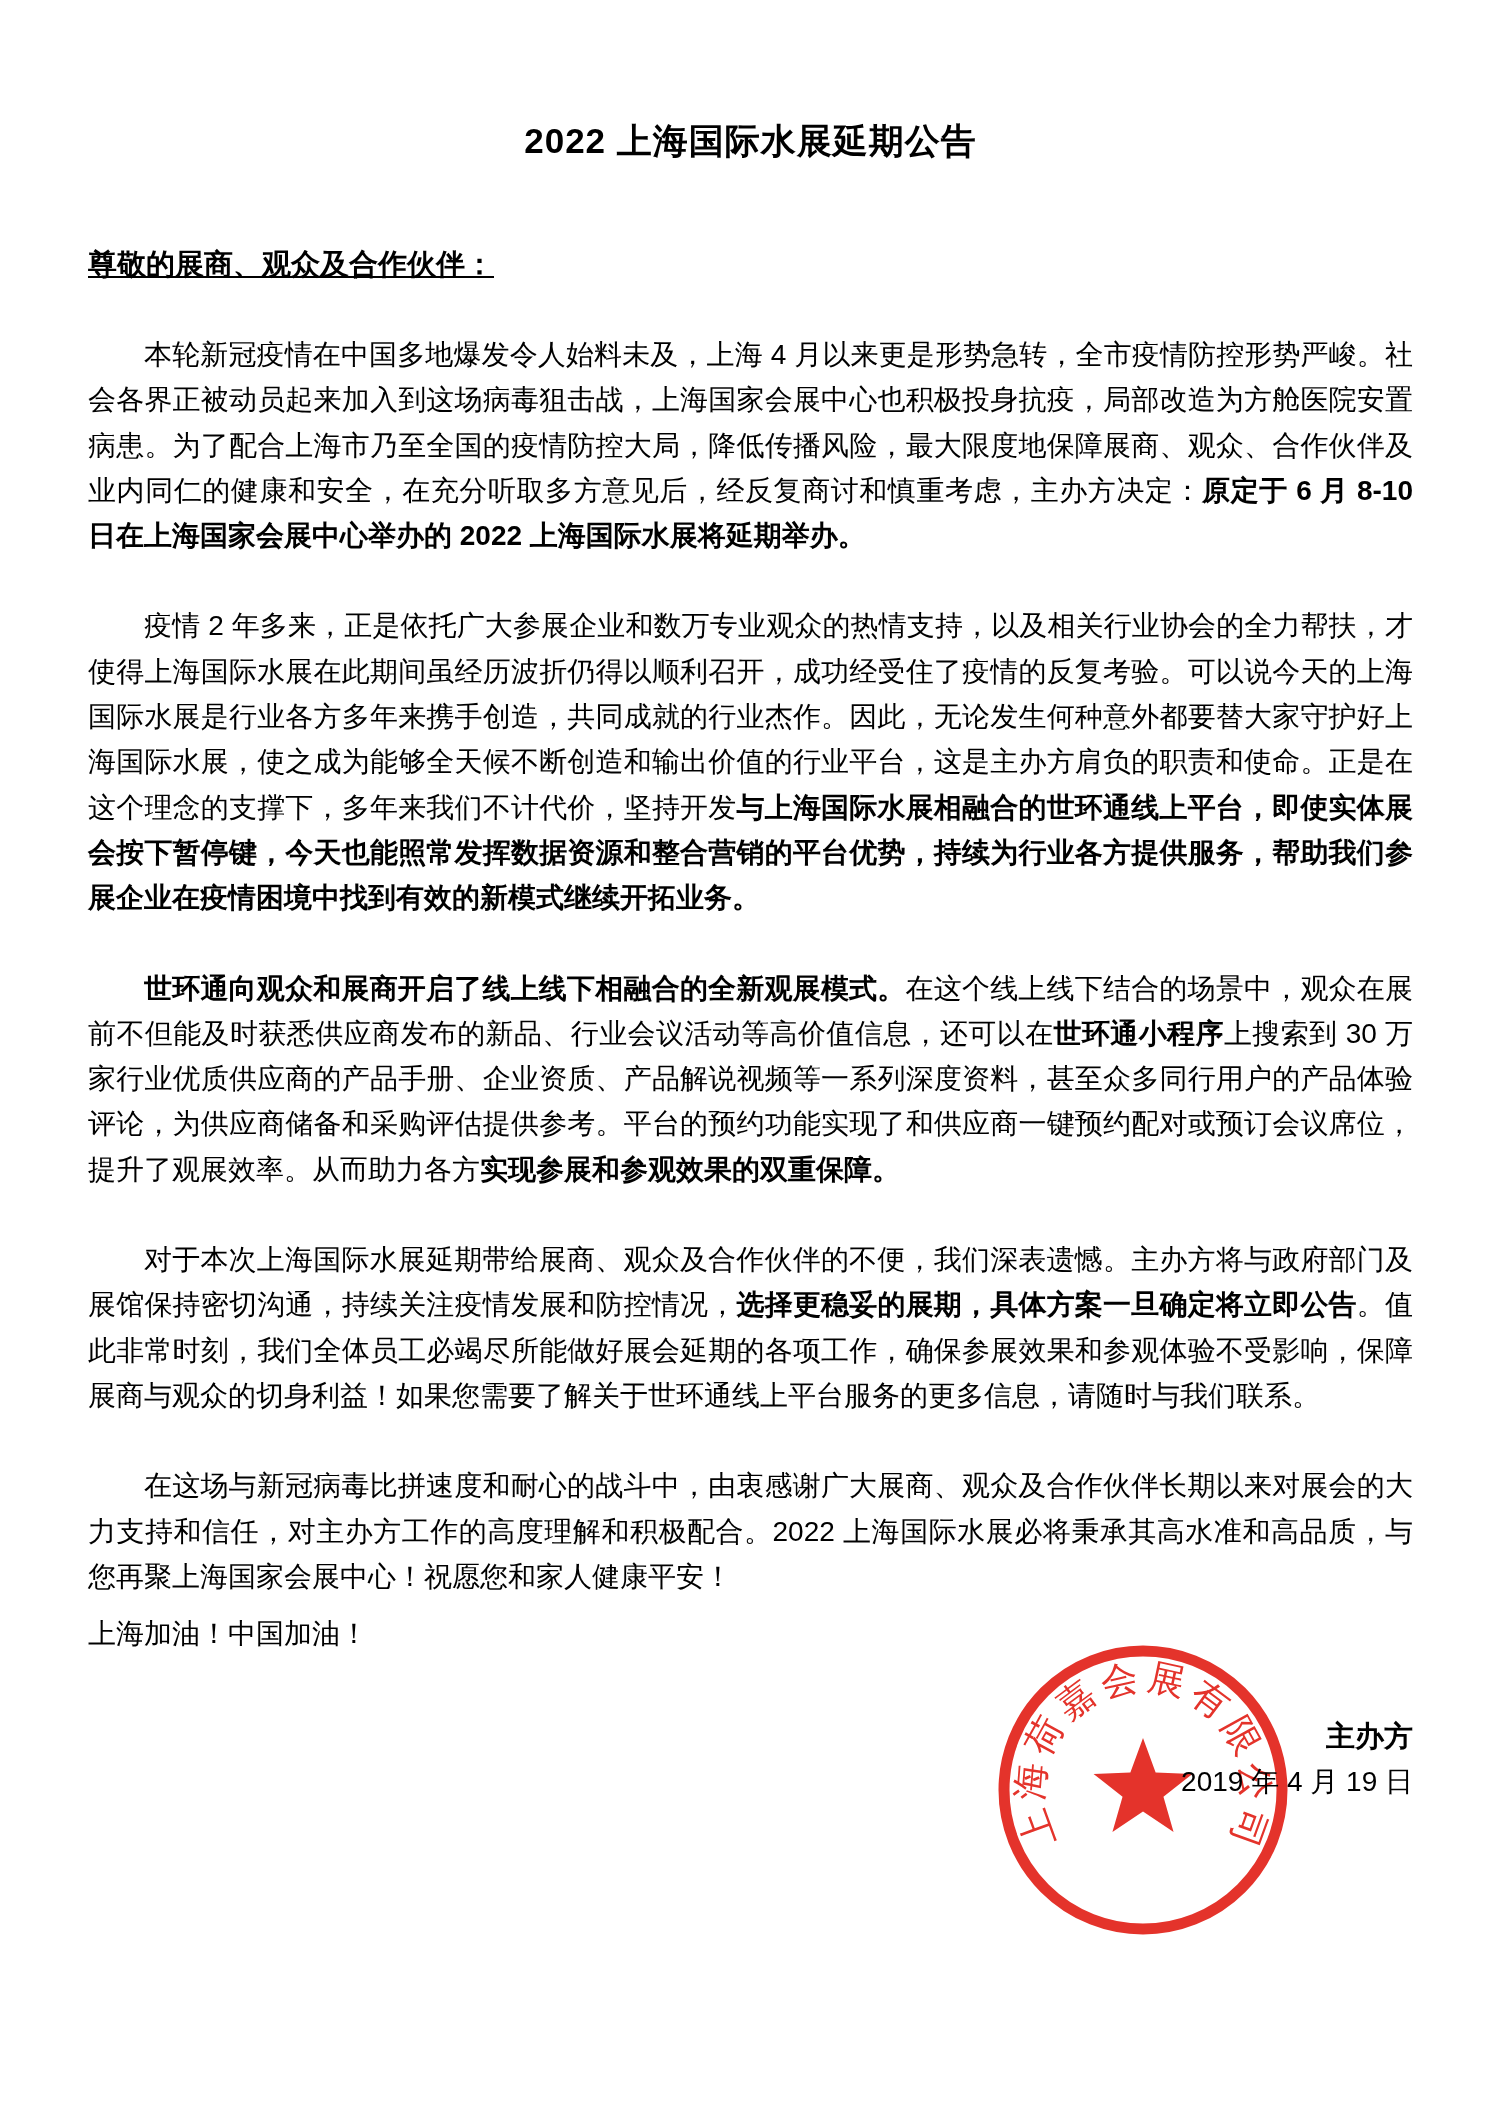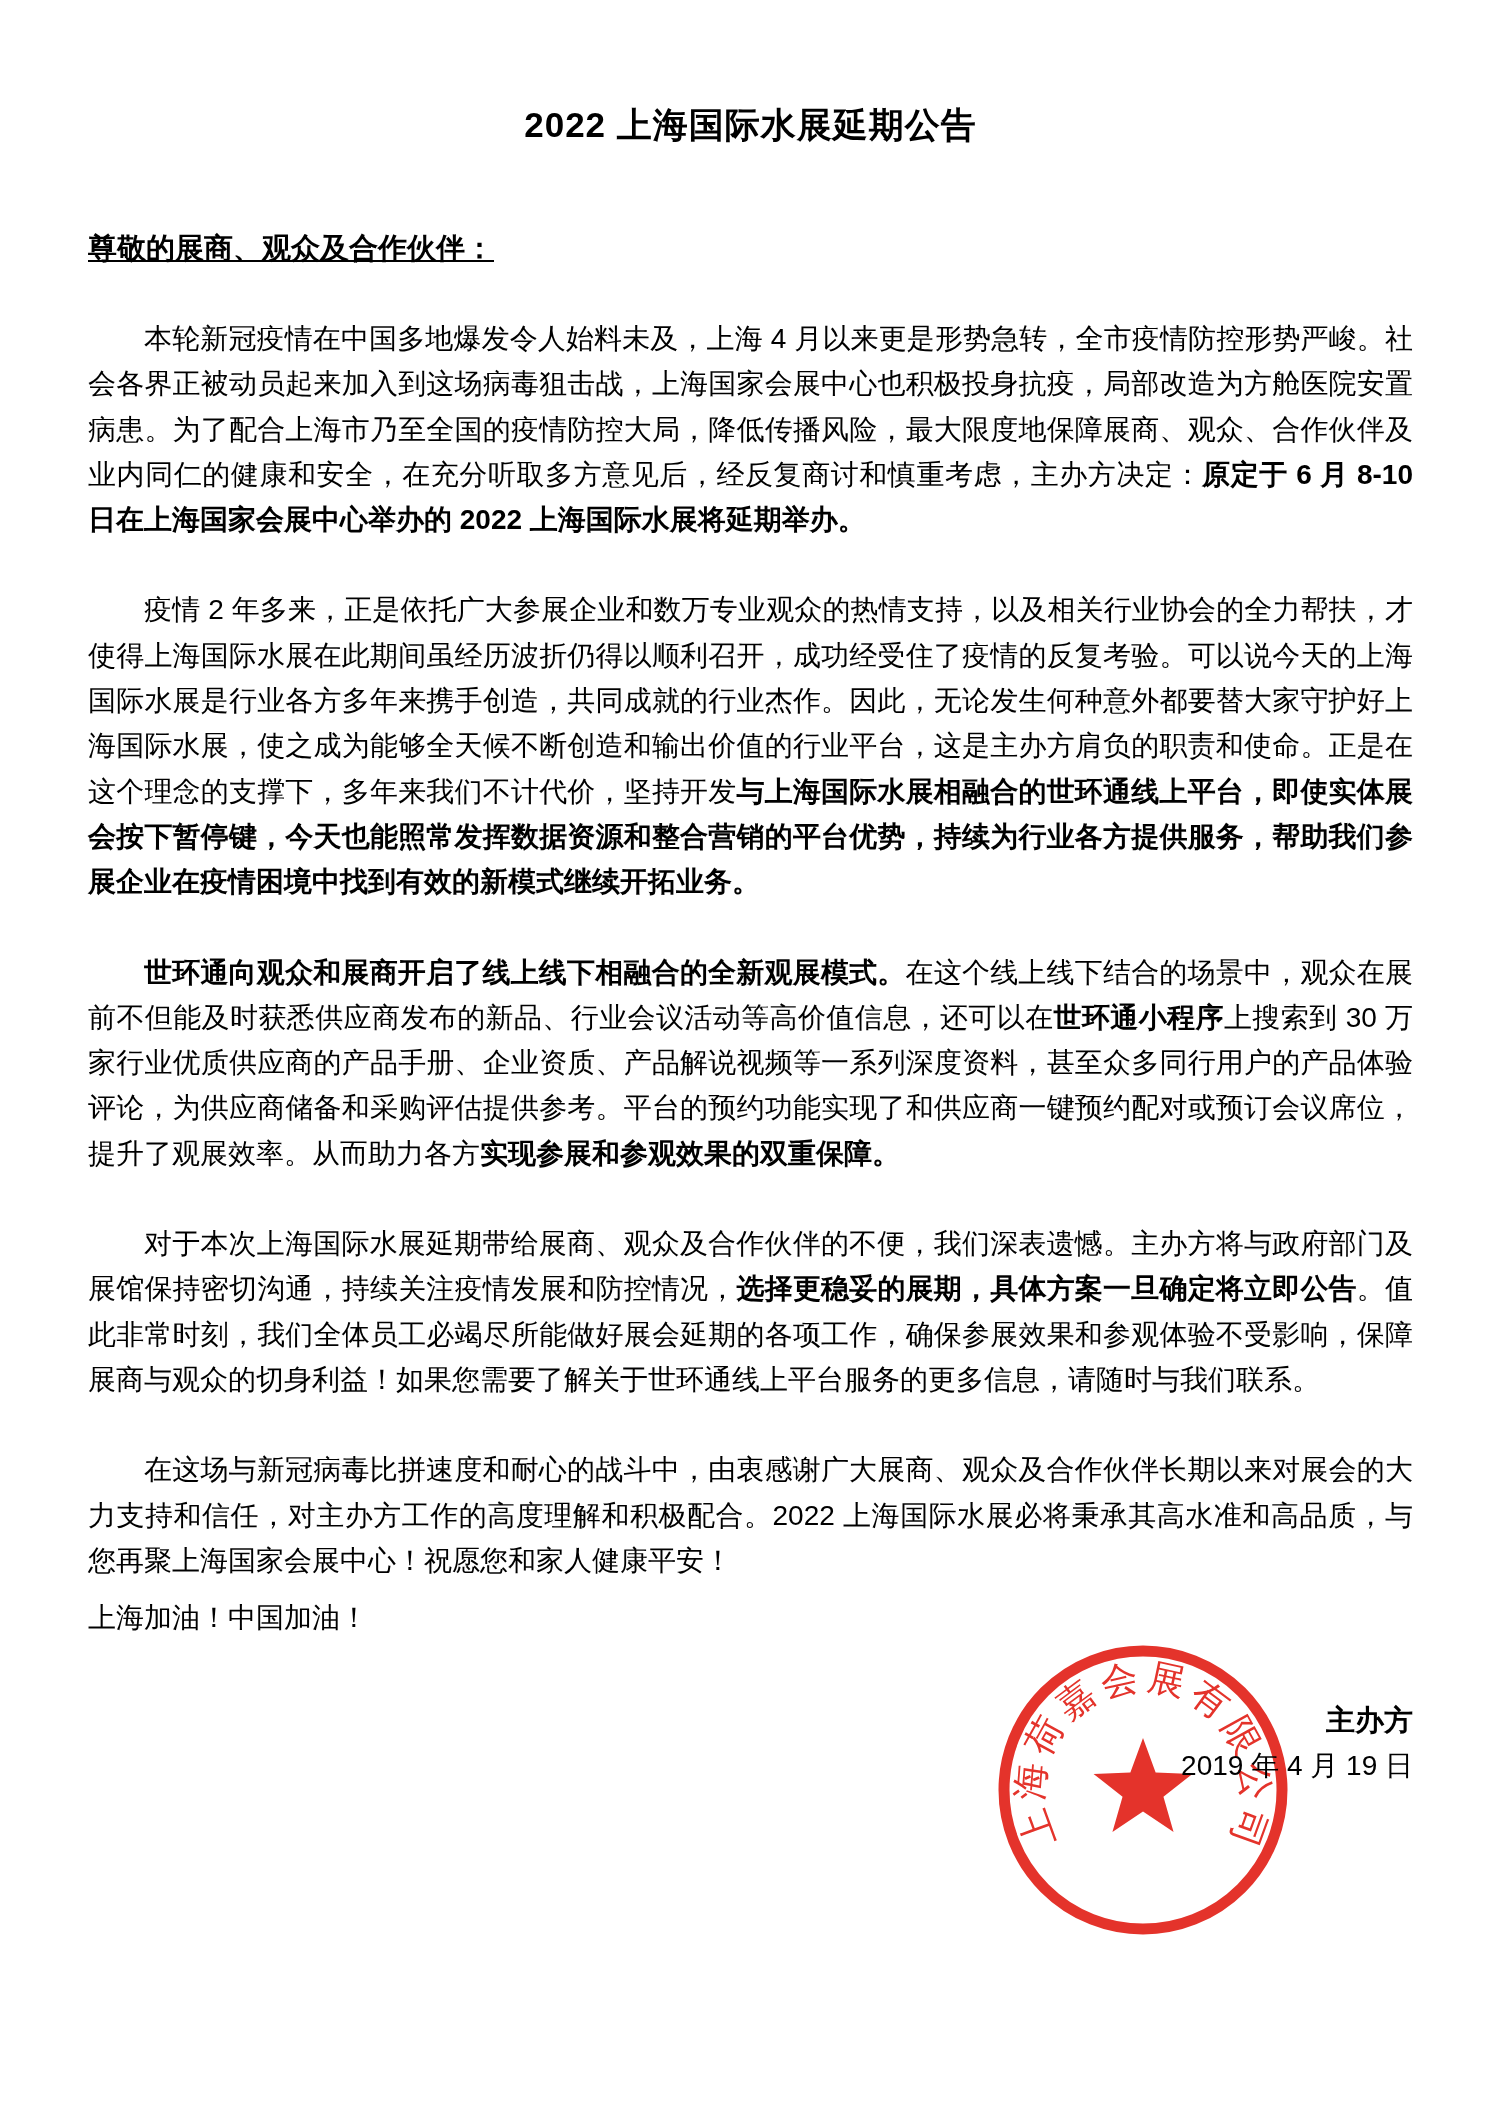--- a/index.html
+++ b/index.html
@@ -11,21 +11,21 @@
     overflow:hidden;
     font-family:"Liberation Sans","DejaVu Sans",sans-serif;
     color:#000;
   }
   .content{
     position:absolute;
     left:88px;top:0;
     width:1325px;
   }
   .doc-title{
-    margin:0;
+    margin:16px;
     padding-top:101px;
     font-size:35px;
     line-height:48px;
     font-weight:bold;
     text-align:center;
     letter-spacing:1px;
   }
   .salutation{
     margin:0;
     margin-top:77px;

